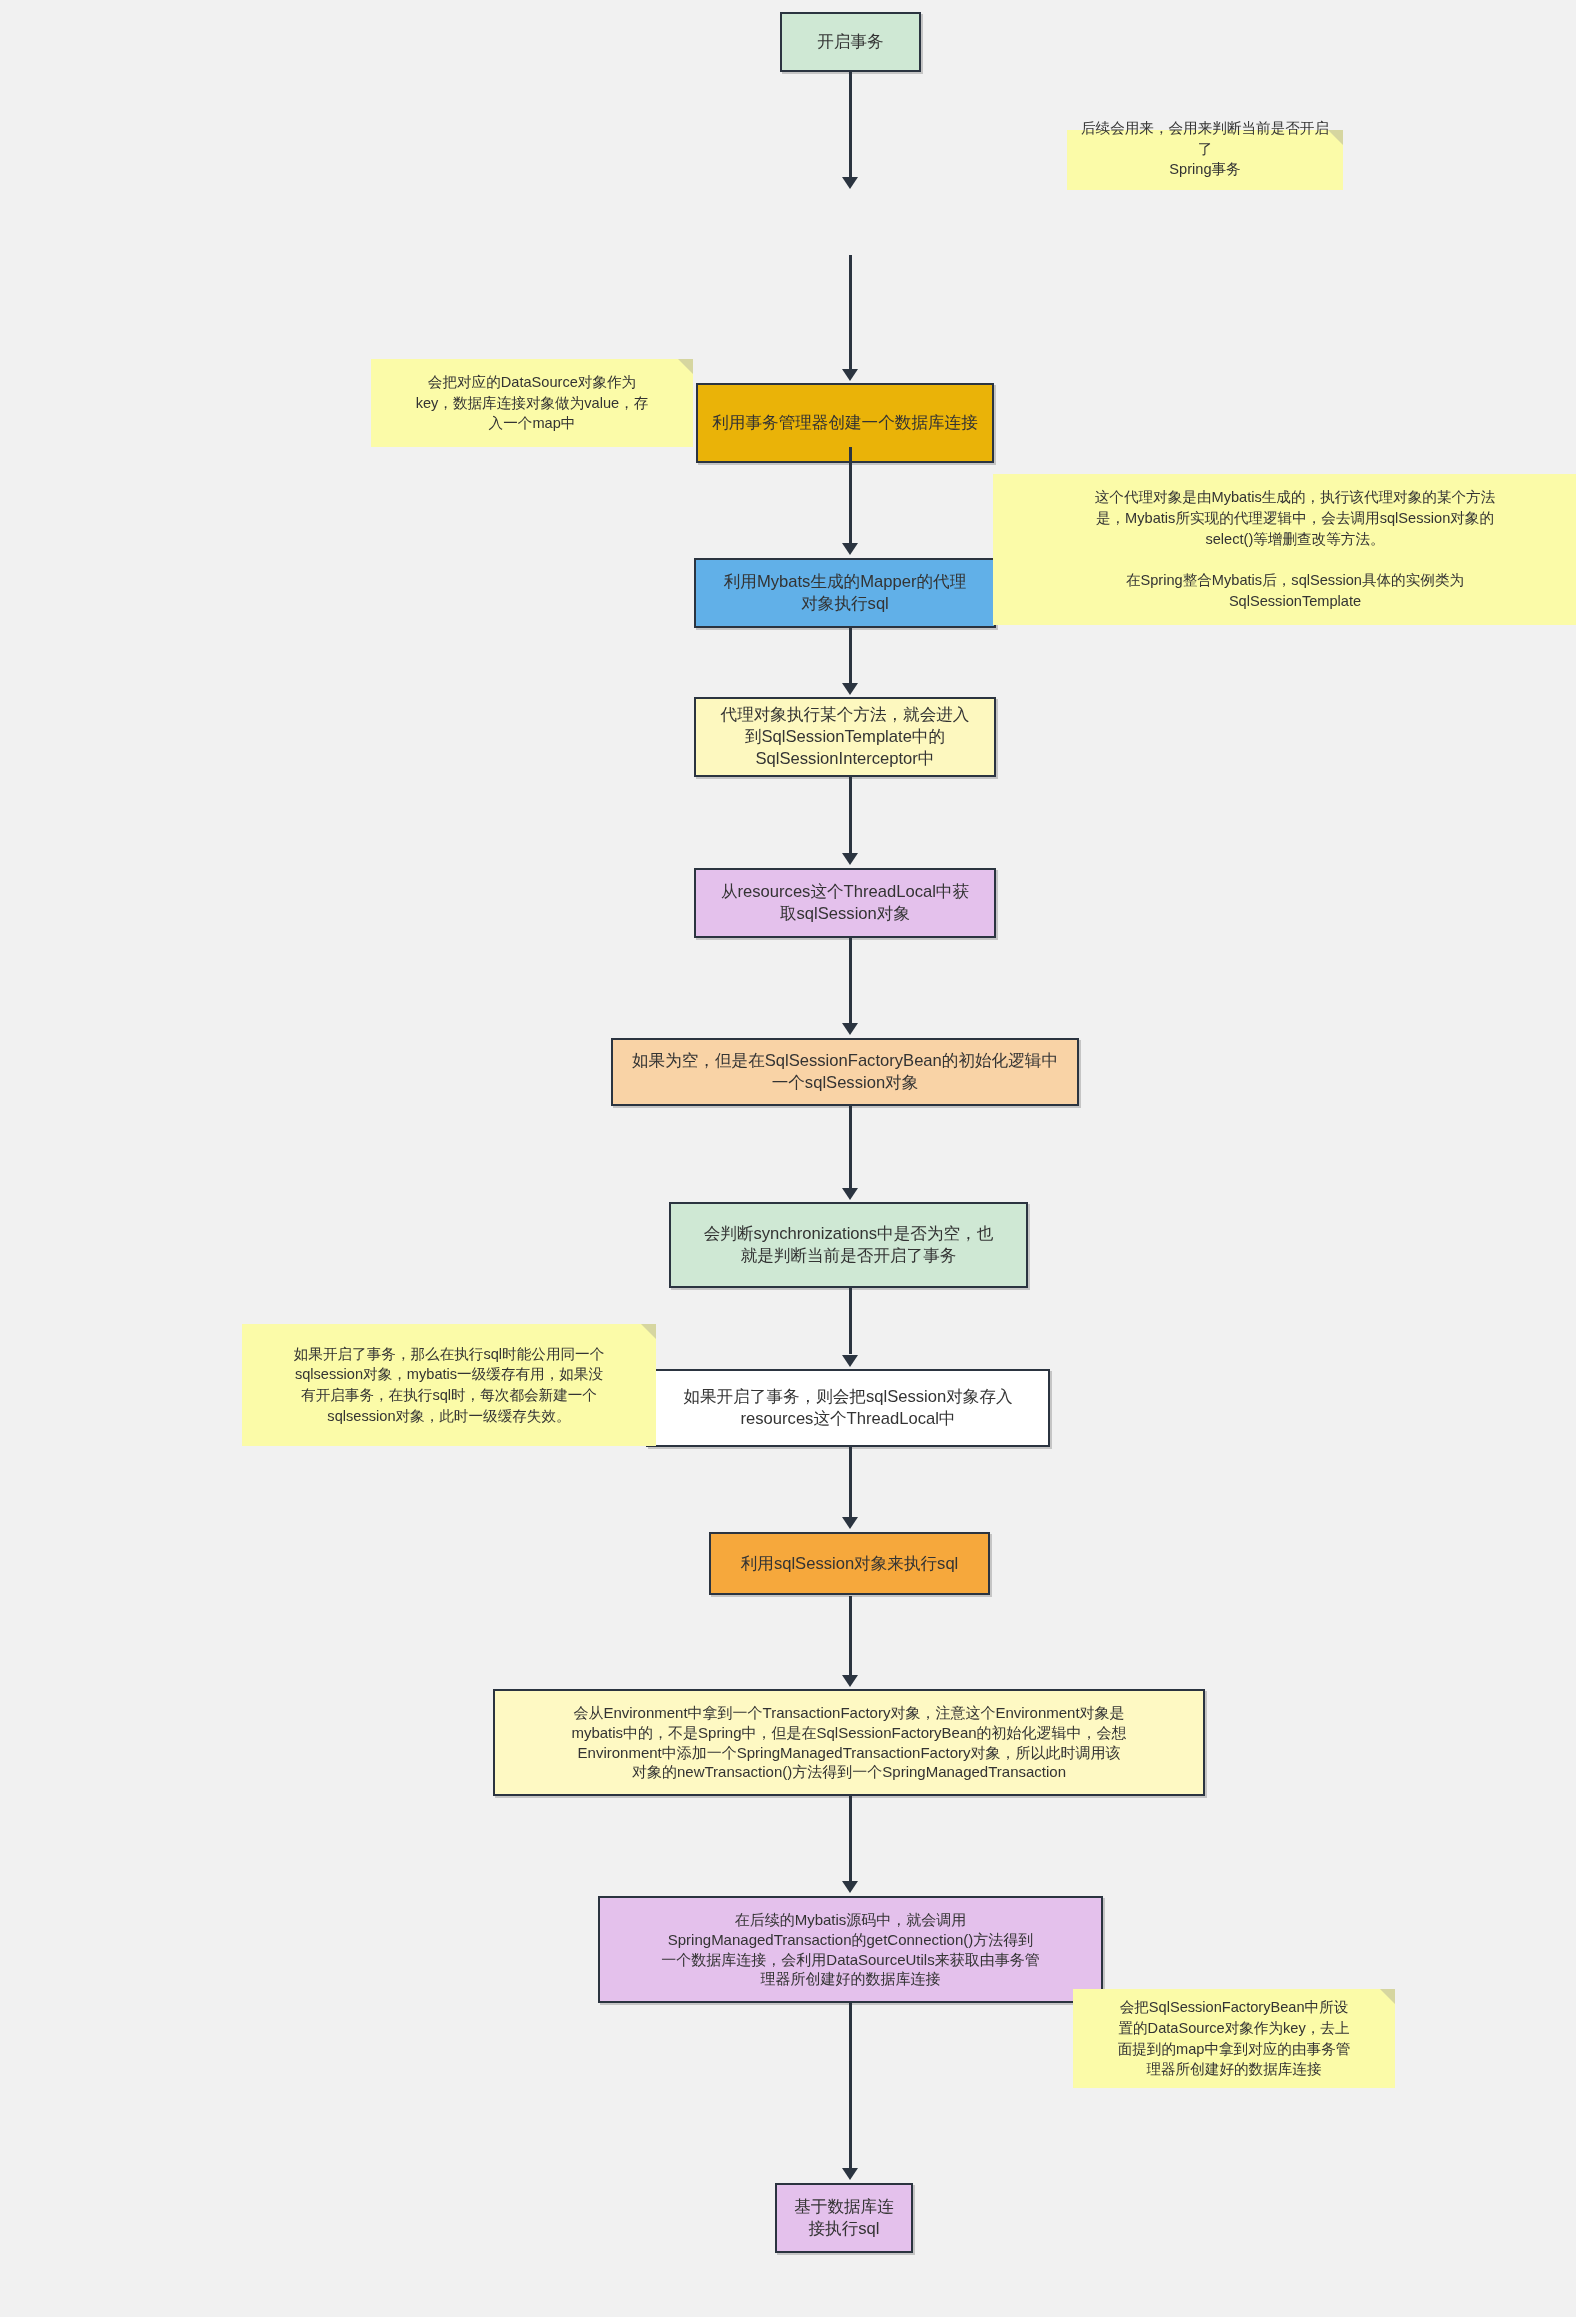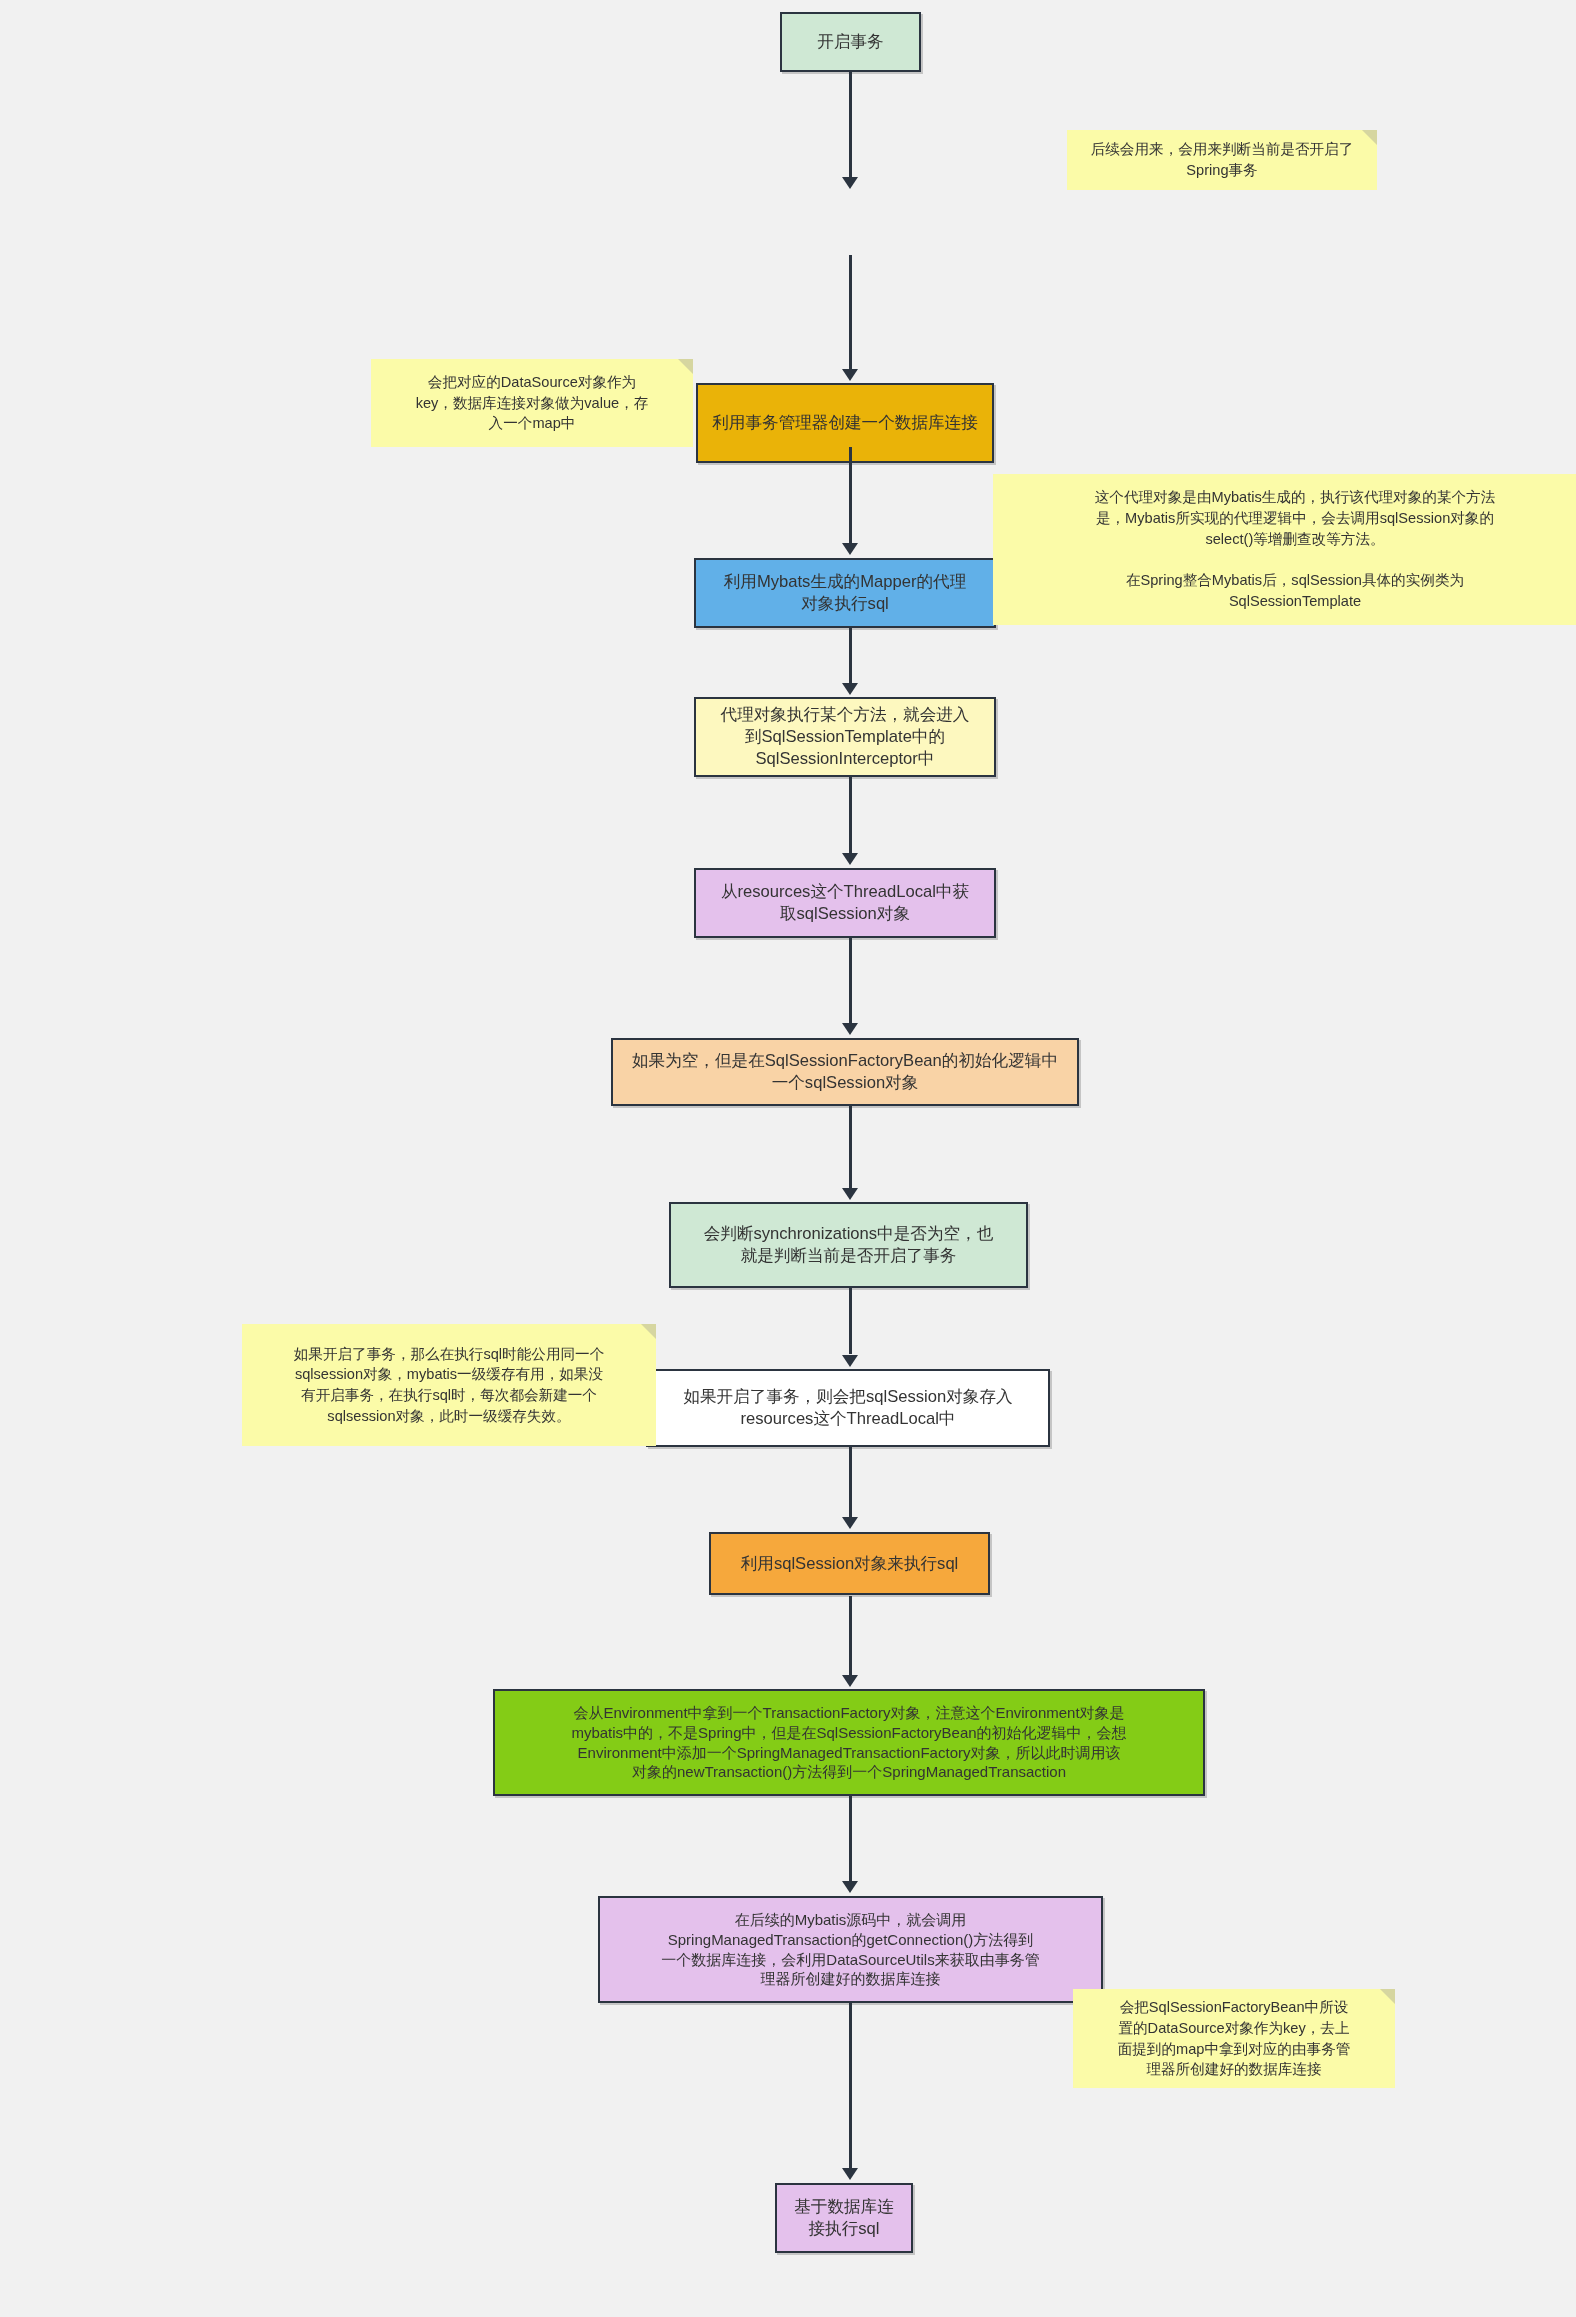--- a/index.html
+++ b/index.html
@@ -94,21 +94,21 @@
 一个sqlSession对象</div>
 
   <div class="node green" style="left: 669px; top: 1202px; width: 359px; height: 86px; background: rgb(207, 232, 212);">会判断synchronizations中是否为空，也
 就是判断当前是否开启了事务</div>
 
   <div class="node white" style="left: 646px; top: 1369px; width: 404px; height: 78px; background: rgb(255, 255, 255);">如果开启了事务，则会把sqlSession对象存入
 resources这个ThreadLocal中</div>
 
   <div class="node orange" style="left: 709px; top: 1532px; width: 281px; height: 63px; background: rgb(246, 168, 60);">利用sqlSession对象来执行sql</div>
 
-  <div class="node green" style="left: 493px; top: 1689px; width: 712px; height: 107px; font-size: 15px; background: #84cc16;">会从Environment中拿到一个TransactionFactory对象，注意这个Environment对象是
+  <div class="node green" style="left: 493px; top: 1689px; width: 712px; height: 107px; font-size: 15px; background: #fef9c3;">会从Environment中拿到一个TransactionFactory对象，注意这个Environment对象是
 mybatis中的，不是Spring中，但是在SqlSessionFactoryBean的初始化逻辑中，会想
 Environment中添加一个SpringManagedTransactionFactory对象，所以此时调用该
 对象的newTransaction()方法得到一个SpringManagedTransaction</div>
 
   <div class="node purple" style="left: 598px; top: 1896px; width: 505px; height: 107px; font-size: 15px; background: rgb(228, 193, 236);">在后续的Mybatis源码中，就会调用
 SpringManagedTransaction的getConnection()方法得到
 一个数据库连接，会利用DataSourceUtils来获取由事务管
 理器所创建好的数据库连接</div>
 
   <div class="node purple" style="left: 775px; top: 2183px; width: 138px; height: 70px; background: rgb(228, 193, 236);">基于数据库连
@@ -143,21 +143,21 @@
 
   <div class="edge" style="left:849px;top:1596px;height:80px;"></div>
   <div class="arrowhead" style="left:842px;top:1675px;"></div>
 
   <div class="edge" style="left:849px;top:1796px;height:86px;"></div>
   <div class="arrowhead" style="left:842px;top:1881px;"></div>
 
   <div class="edge" style="left:849px;top:2003px;height:166px;"></div>
   <div class="arrowhead" style="left:842px;top:2168px;"></div>
 
-  <div class="note" style="left:1067px;top:130px;width:310px;height:60px;">
+  <div class="note" style="left:1067px;top:130px;width:276px;height:60px;align-items:flex-end;">
     <span class="fold"></span>
     <span>后续会用来，会用来判断当前是否开启了
 Spring事务</span>
   </div>
 
   <div class="note" style="left:371px;top:359px;width:322px;height:88px;">
     <span class="fold"></span>
     <span>会把对应的DataSource对象作为
 key，数据库连接对象做为value，存
 入一个map中</span>

